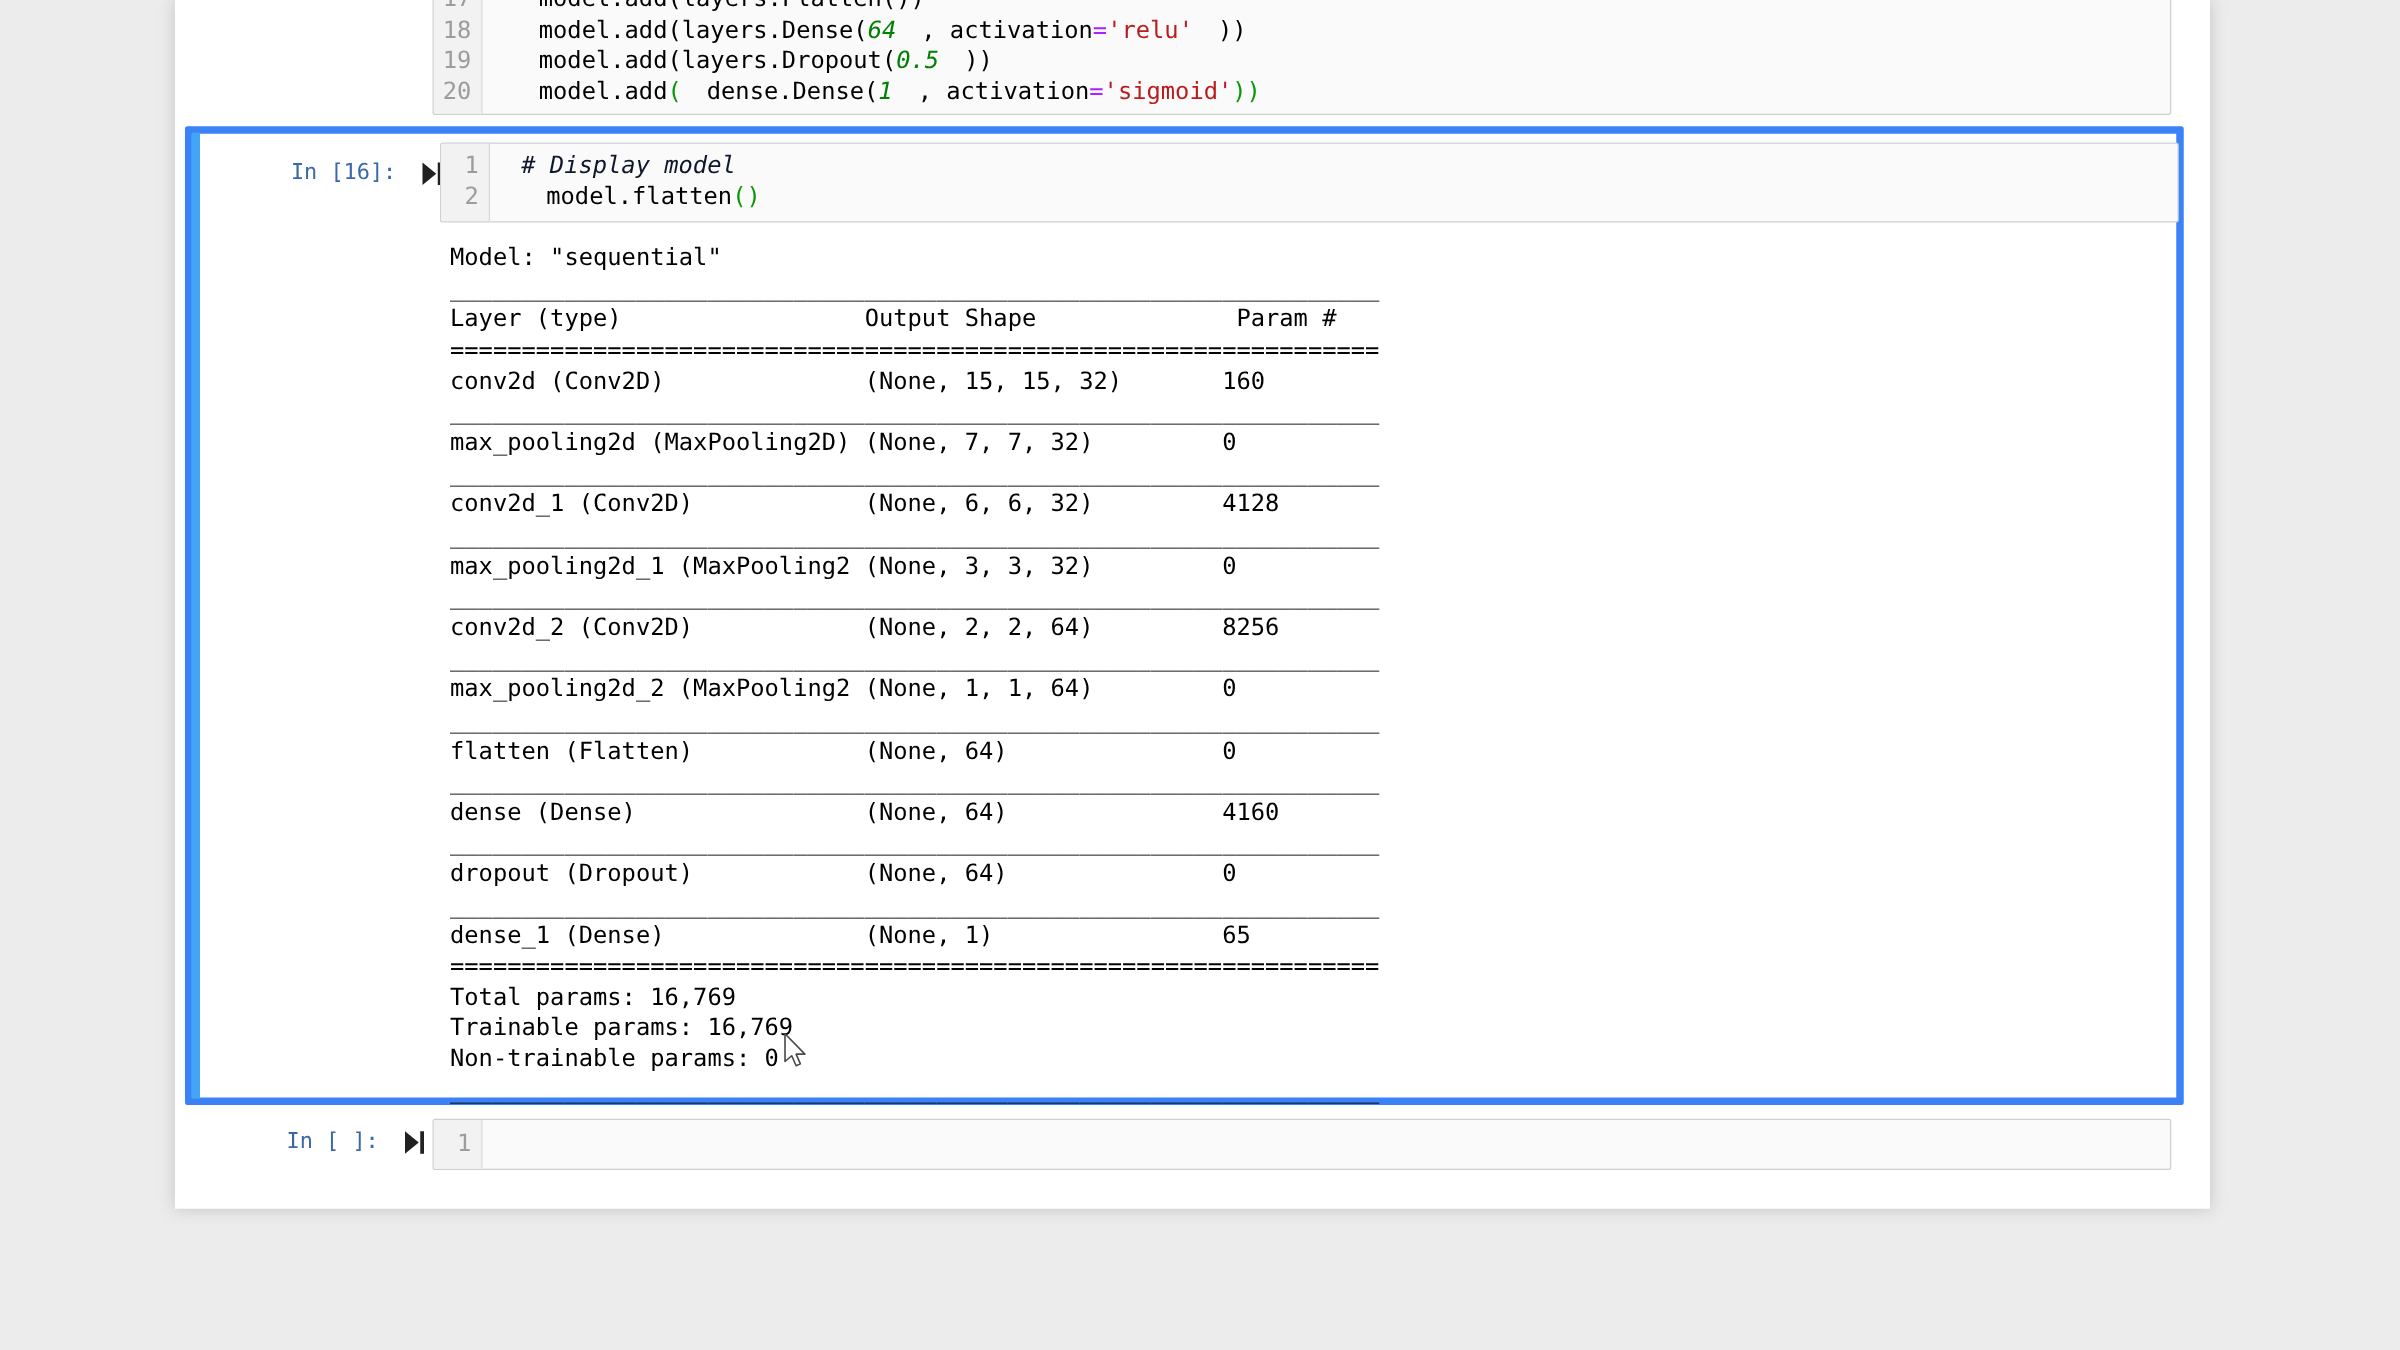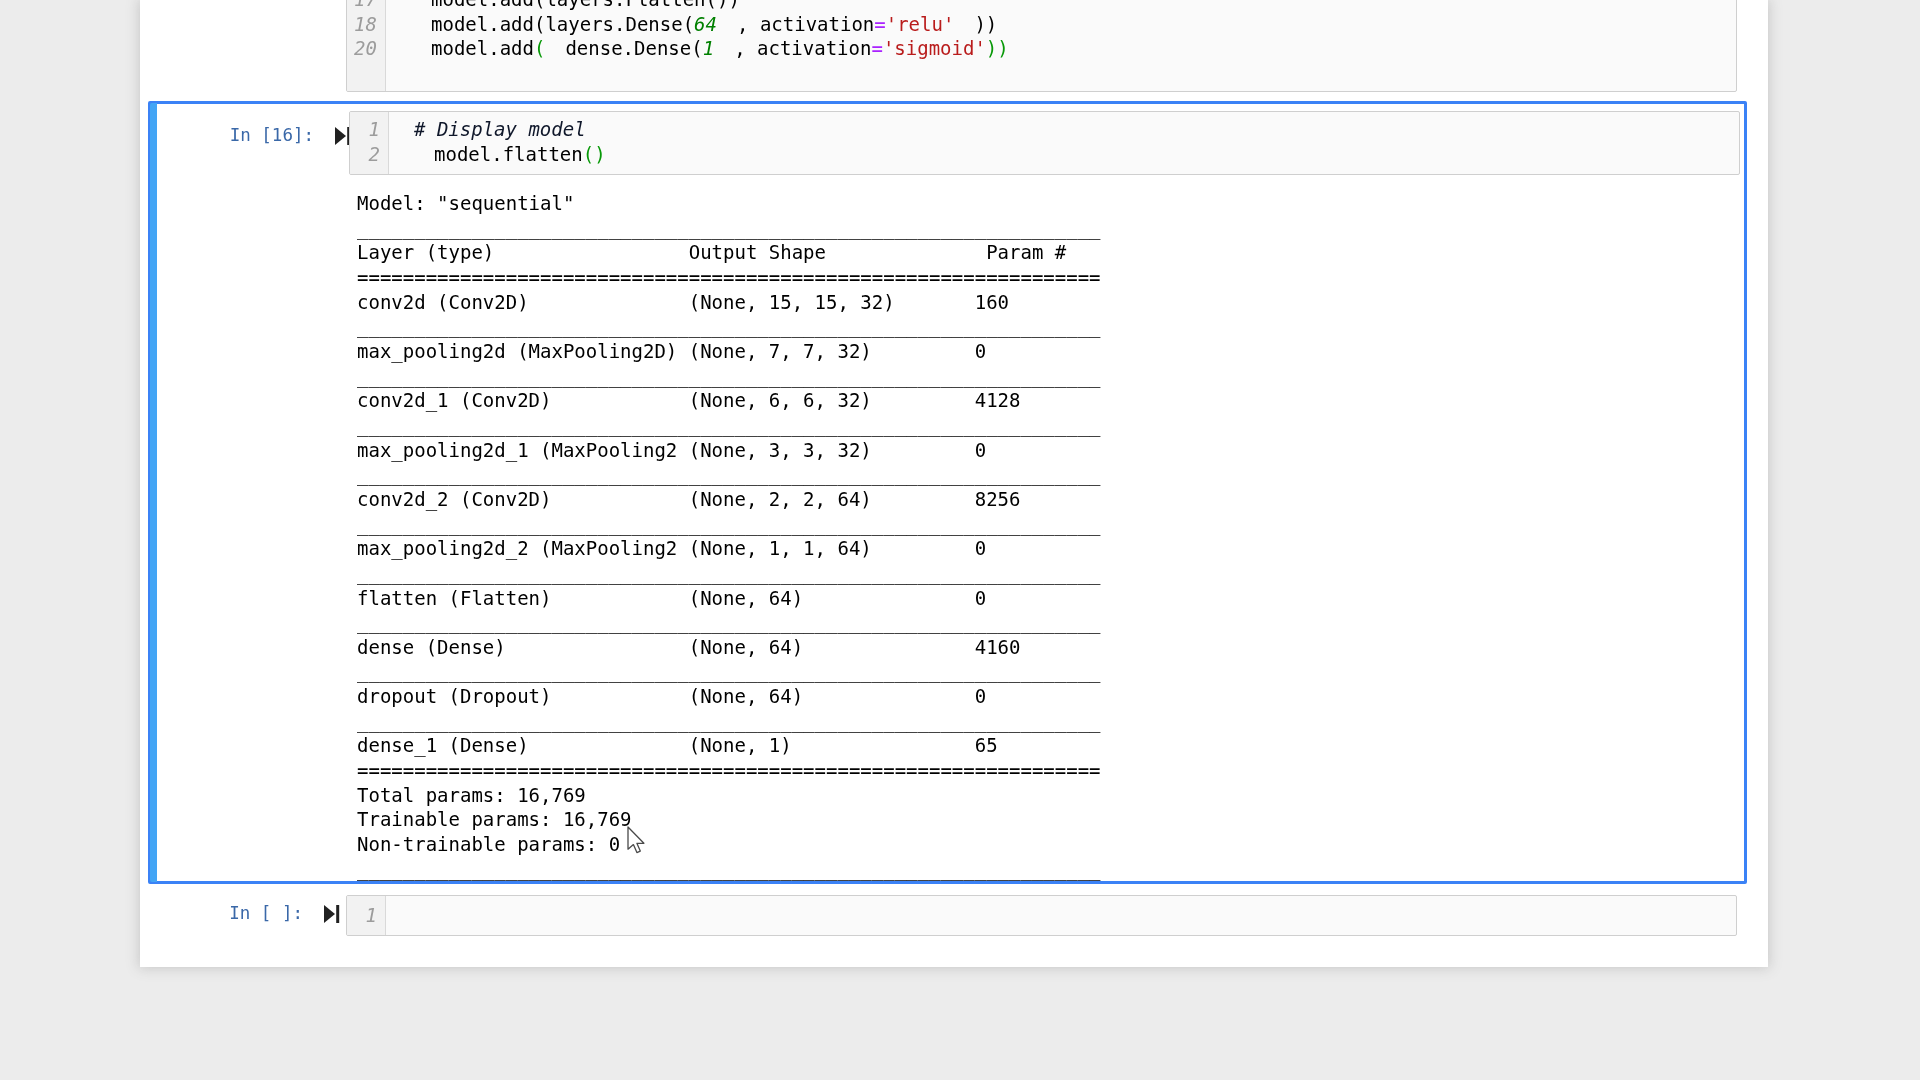--- a/index.html
+++ b/index.html
@@ -24,32 +24,32 @@
     overflow:hidden;
     font-family:"DejaVu Sans Mono","Liberation Mono",monospace;
     font-size:19px;
   }
   .gutter-bg{
     position:absolute;left:0;top:0;bottom:0;width:38px;
     background:#f2f2f2;border-right:1px solid #d9d9d9;
   }
   .editor-lines{position:relative;padding:5px 0;}
   .cm-line{display:flex;height:24.7px;line-height:24.7px;white-space:pre;}
-  .ln{flex:0 0 30px;width:30px;padding-right:23px;text-align:right;color:#9c9c9c;font-style:italic;}
+  .ln{flex:0 0 30px;width:30px;padding-right:23px;text-align:right;color:#9c9c9c;}
   .src{padding-left:11px;white-space:pre;color:#000;}
   .tok-plain{color:#000000;margin-left:20px;}
   .tok-comment{color:#0f172a;font-style:italic;}
   .tok-num{color:#008000;font-style:italic;}
   .tok-str{color:#b91c1c;}
   .tok-op{color:#AA22FF;}
   .tok-brk{color:#089908;}
   
   .cell-active{
     position:absolute;left:8px;top:101px;width:1599px;height:783px;
-    border:3px solid #3b82f6;border-radius:2px;box-sizing:border-box;
+    border:6px solid #3b82f6;border-radius:2px;box-sizing:border-box;
     background:#ffffff;
   }
   .cell-active::before{
     content:"";position:absolute;left:-1px;top:-1px;bottom:-1px;width:7px;
     background:#42a5f5;border-radius:2px 0 0 2px;
   }
   .prompt{
     position:absolute;left:0;width:163px;text-align:right;
     font-family:"DejaVu Sans Mono","Liberation Mono",monospace;
     font-size:17.5px;line-height:24.7px;color:#3a68a8;
@@ -69,20 +69,21 @@
 </head>
 <body>
 
 <div class="notebook-container">
 
   <div class="editor" style="left:206px;top:-19px;width:1391px;height:111px;">
     <div class="gutter-bg"></div>
     <div class="editor-lines">
         <div class="cm-line"><span class="ln">17</span><span class="src"><span class="tok-plain">model.add(layers.Flatten())</span></span></div>
         <div class="cm-line"><span class="ln">18</span><span class="src"><span class="tok-plain">model.add(layers.Dense(</span><span class="tok-num">64</span><span class="tok-plain">, activation</span><span class="tok-op">=</span><span class="tok-str">'relu'</span><span class="tok-plain">))</span></span></div>
+        <div class="cm-line"><span class="ln">19</span><span class="src"><span class="tok-plain">model.add(layers.Dropout(</span><span class="tok-num">0.5</span><span class="tok-plain">))</span></span></div>
         <div class="cm-line"><span class="ln">20</span><span class="src"><span class="tok-plain">model.add</span><span class="tok-brk">(</span><span class="tok-plain">dense.Dense(</span><span class="tok-num">1</span><span class="tok-plain">, activation</span><span class="tok-op">=</span><span class="tok-str">'sigmoid'</span><span class="tok-brk">))</span></span></div>
       </div>
   </div>
 
   <div class="cell-active">
     <div class="prompt" style="top:19px;">In [16]:</div>
 
     <span class="run-btn" style="left:183px;top:21px;">
       <svg width="18" height="22" viewBox="0 0 18 22">
         <path d="M1 2 L12 11 L1 20 Z" fill="#212121"></path>

